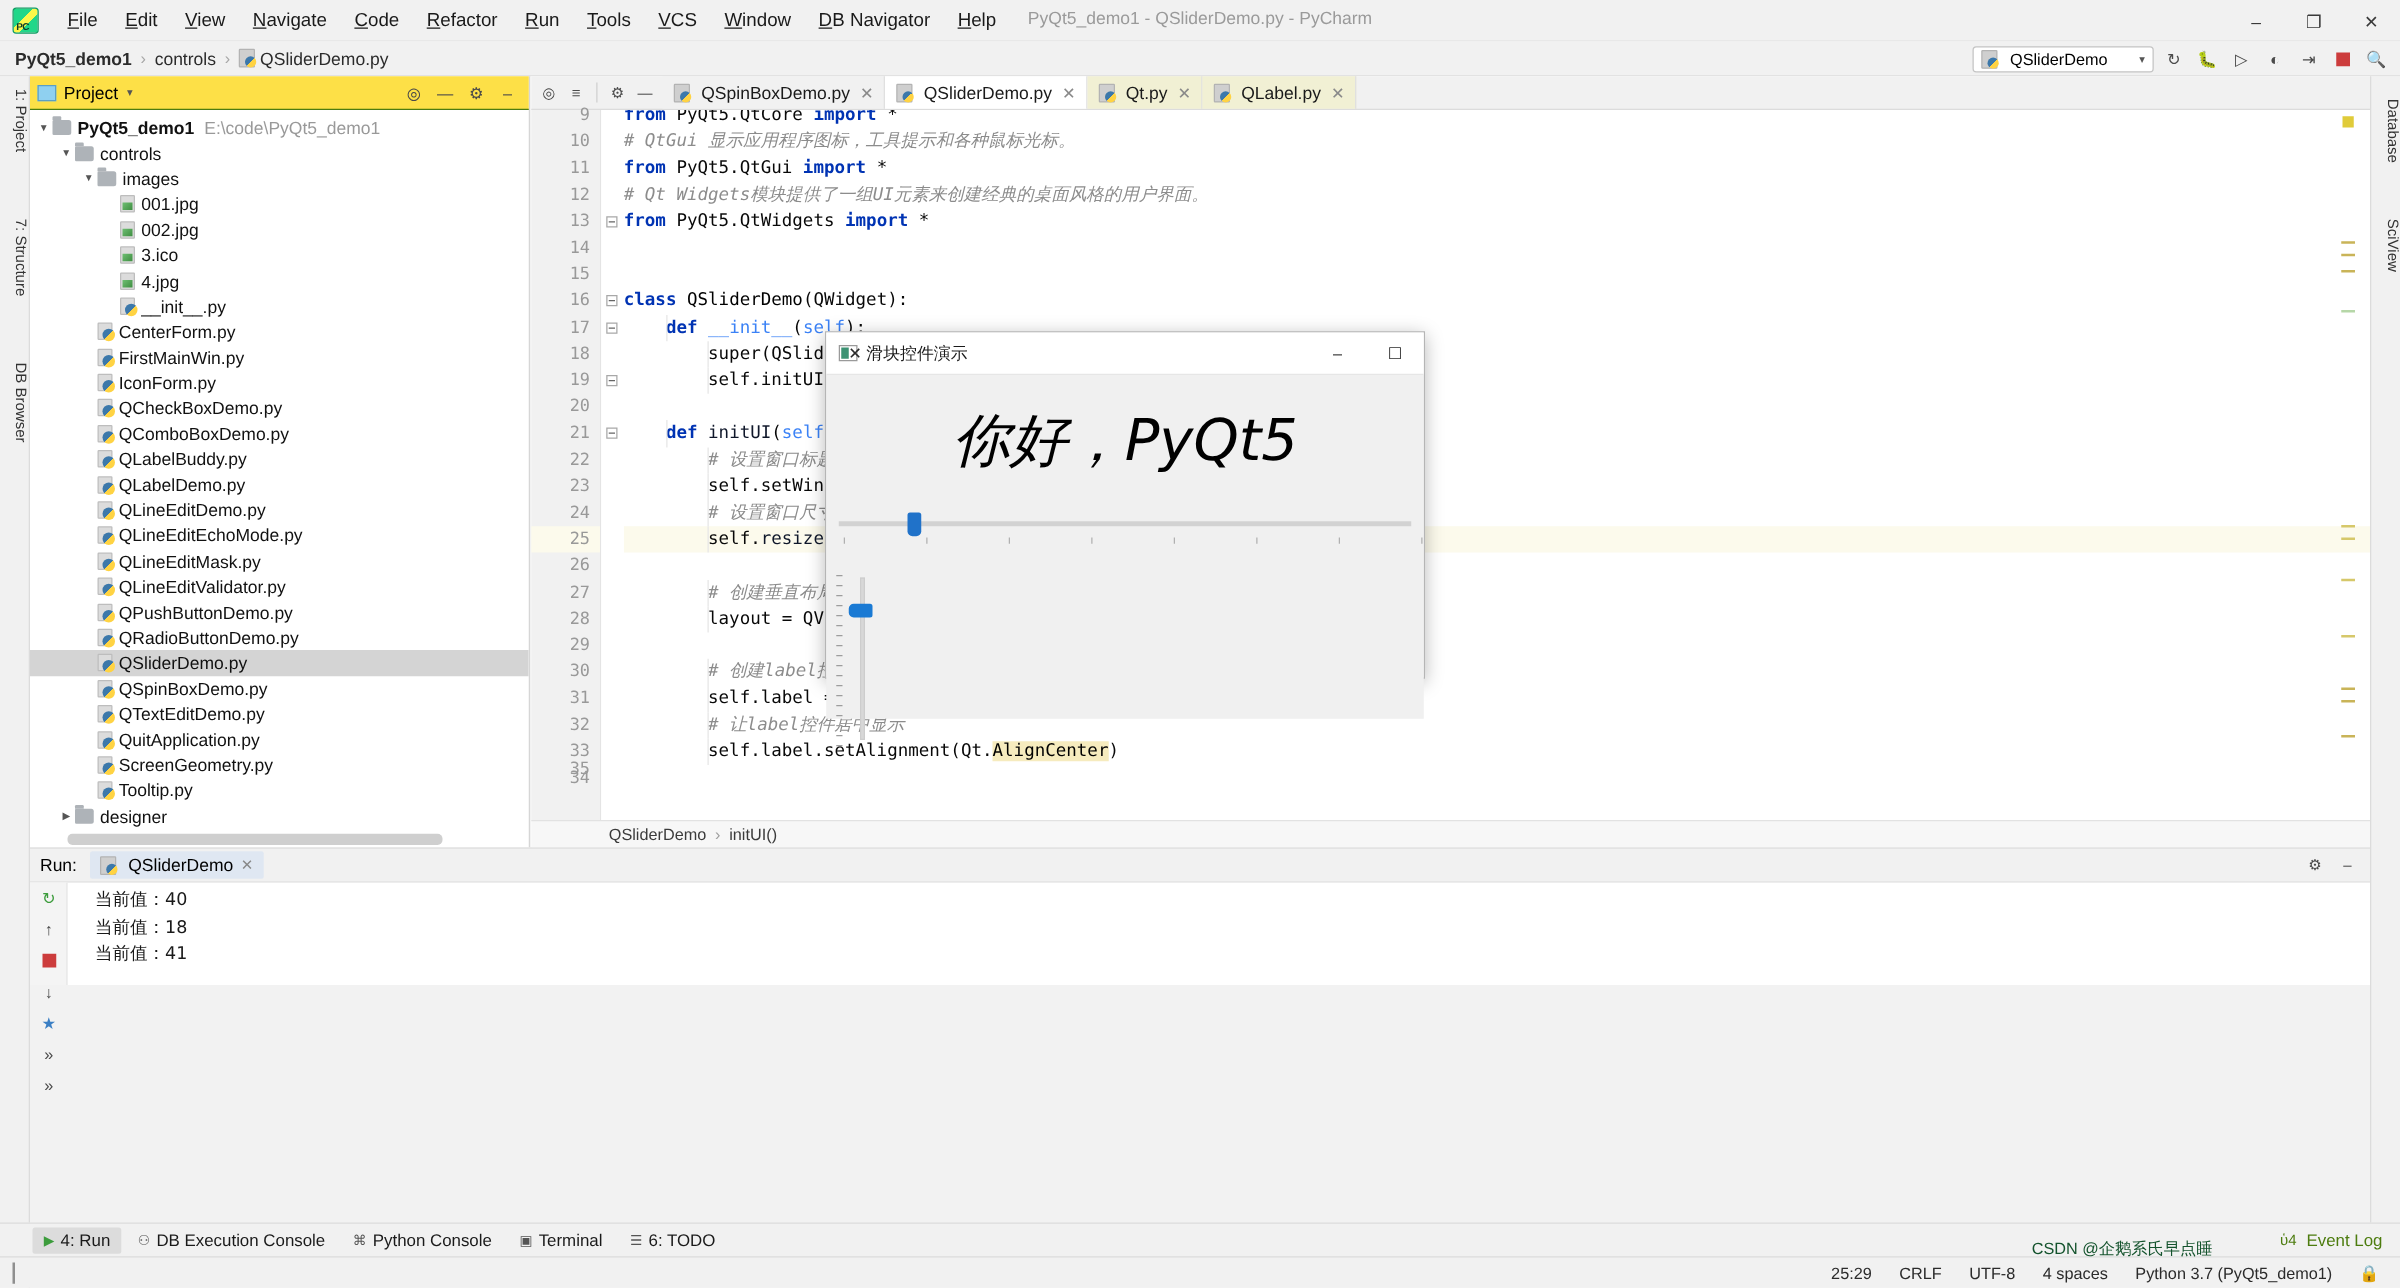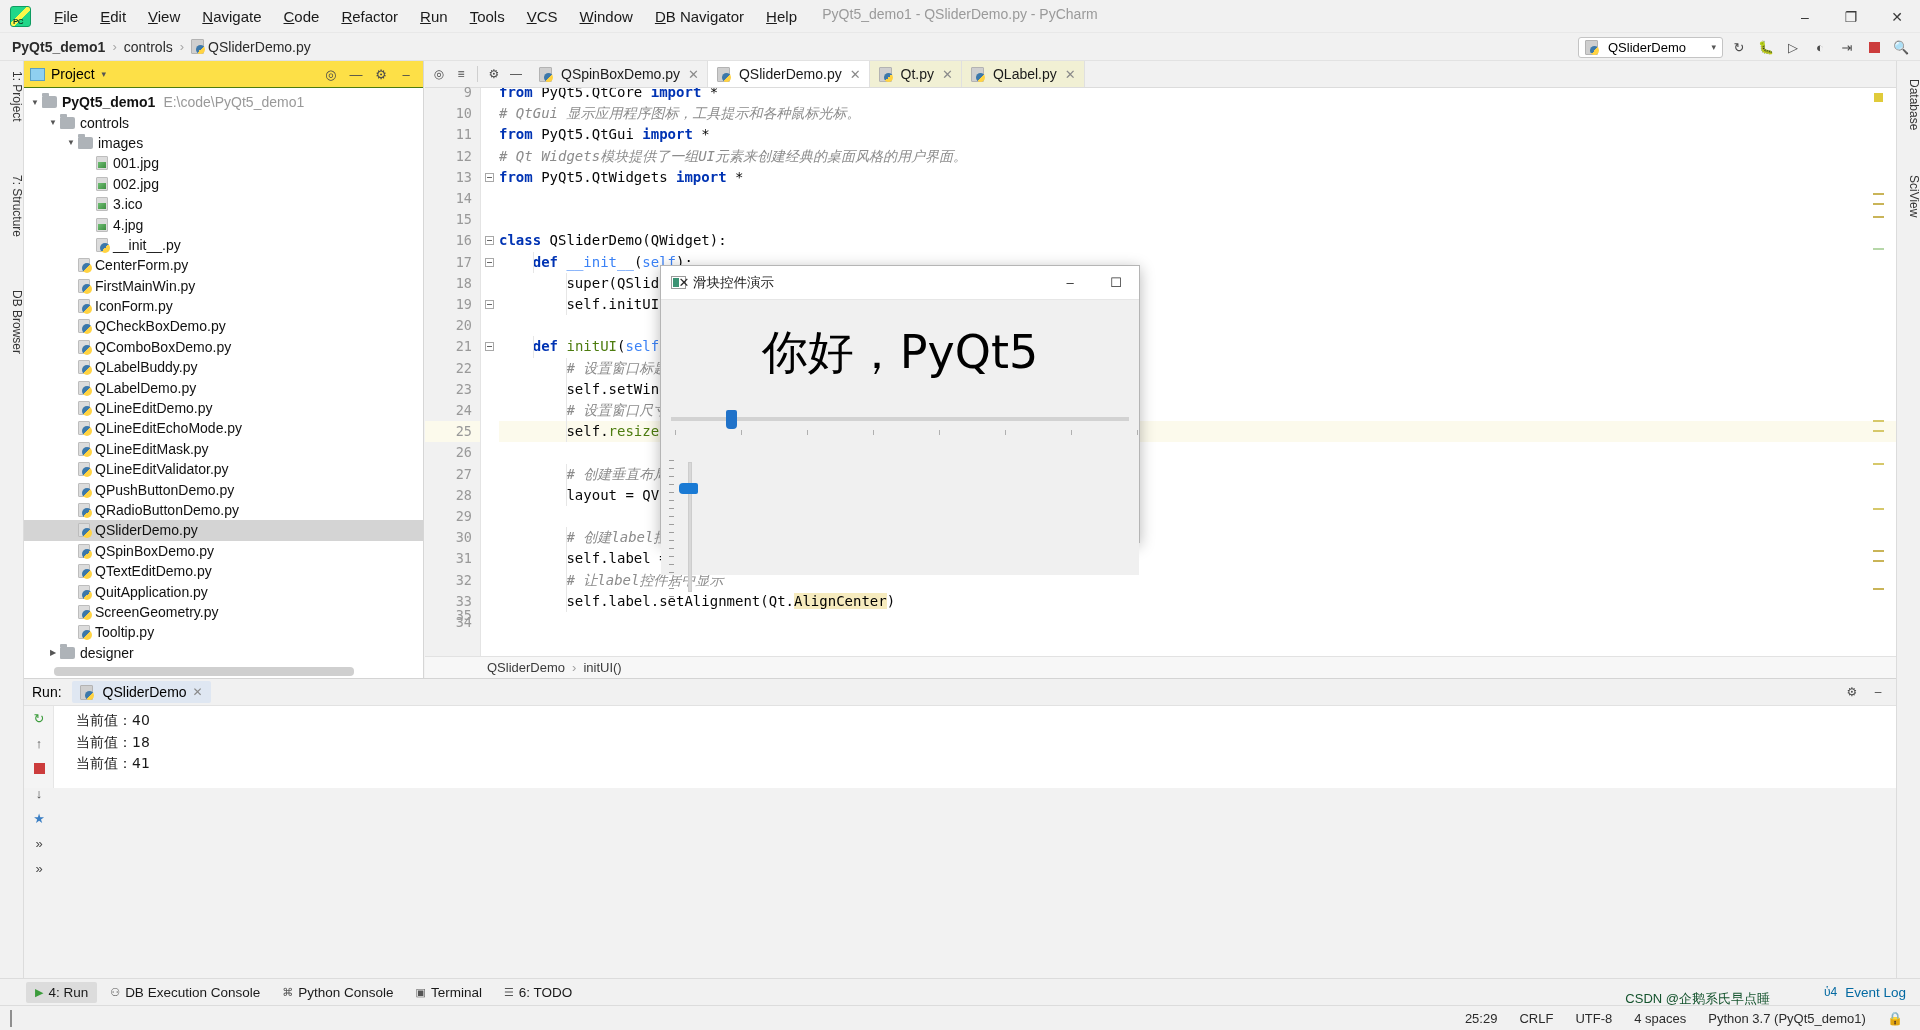--- a/index.html
+++ b/index.html
@@ -179,21 +179,21 @@
   .code-layer {
     position: absolute; left: 74px; top: 27px; right: 0; bottom: 22px;
     overflow: hidden; font-family: "DejaVu Sans Mono", monospace; font-size: 14px;
   }
   .cl { position: absolute; left: 0; height: 21.2px; line-height: 21.2px; white-space: pre; }
   .hl-row {
     position: absolute; left: 0; right: 0; height: 21.2px; background: #fcfaec;
   }
   .kw { color: #0033b3; font-weight: bold; }
   .cmt { color: #8c8c8c; font-style: italic; }
-  .fn { color: #4d7c0f; }
+  .fn { color: #0f172a; }
   .cls { color: #000; }
   .str { color: #067d17; }
   .const { color: #3b82f6; }
   .sel-num { background: #a6e3dd; color: #1750eb; }
   .attr-hl { background: #f6ebbe; }
   .plain { color: #080808; }
   .indent-guide { position: absolute; width: 1px; background: #e6e6e6; }
 
   .mini-marks { position: absolute; right: 12px; top: 27px; width: 14px; bottom: 22px; }
   .mk { position: absolute; right: 0; width: 11px; height: 2px; background: #c9b458; }
@@ -219,21 +219,21 @@
     border-bottom: 1px solid #e6e6e6;
   }
   .qt-ico {
     width: 15px; height: 13px; margin-left: 10px; margin-right: 7px;
     background: #fff; border: 1px solid #9a9a9a; position: relative;
   }
   .qt-ico::after { content:""; position:absolute; left:1px; top:1px; width:6px; height:9px; background:#3c9273; }
   .qt-title { font-size: 13.5px; color: #1a1a1a; }
   .qt-wbtns { margin-left: auto; display: flex; }
   .qt-wb { width: 46px; height: 33px; display: flex; align-items:center; justify-content:center; font-size: 13px; color: #2a2a2a; }
-  .qt-body { position: relative; height: 275px; background: #f0f0f0; }
+  .qt-body { position: relative; height: 275px; background: #f0f0f0; font-style: italic; }
   .qt-label {
     position: absolute; left: 0; right: 0; top: 22px; text-align: center;
     font-size: 46px; color: #000; font-family: "DejaVu Sans", sans-serif;
   }
   .hslider-track {
     position: absolute; left: 10px; right: 10px; top: 117px; height: 4px; background: #d2d2d2;
   }
   .hslider-handle {
     position: absolute; left: 65px; top: 110px; width: 11px; height: 19px;
     background: #2072c9; border-radius: 2px 2px 4px 4px;
@@ -277,21 +277,21 @@
   .run-line { line-height: 21.5px; }
 
   
   .bottom-tabs {
     position: absolute; left: 0; bottom: 25px; width: 1920px; height: 27px;
     background: #f1f1f1; border-top: 1px solid #dcdcdc;
     display: flex; align-items: center; padding-left: 26px; gap: 4px; font-size: 13.5px;
   }
   .btab { display: flex; align-items: center; gap: 5px; padding: 3px 9px; color: #1a1a1a; }
   .btab.active { background: #dcdcdc; border-radius: 2px; }
-  .bt-right { margin-left: auto; display: flex; align-items: center; gap: 8px; padding-right: 14px; color: #0369a1; }
+  .bt-right { margin-left: auto; display: flex; align-items: center; gap: 8px; padding-right: 14px; color: #4d7c0f; }
 
   
   .statusbar {
     position: absolute; left: 0; bottom: 0; width: 1920px; height: 25px;
     background: #f1f1f1; border-top: 1px solid #dcdcdc;
     display: flex; align-items: center; font-size: 13px; color: #2b2b2b;
   }
   .sb-left { padding-left: 10px; }
   .sb-right { margin-left: auto; display: flex; align-items: center; gap: 22px; padding-right: 16px; }
   .watermark {

